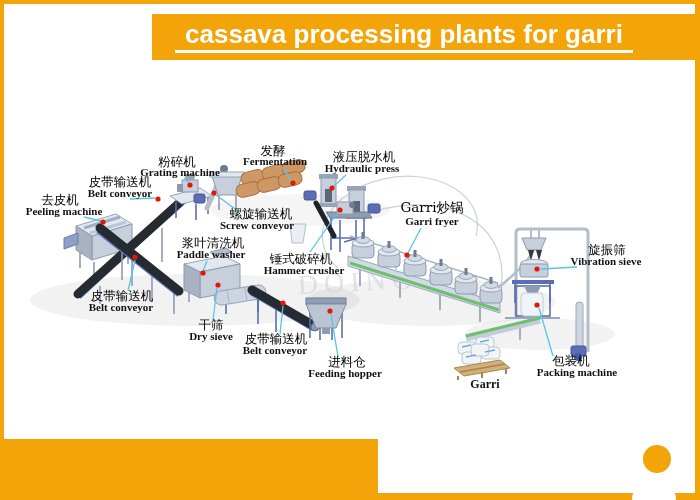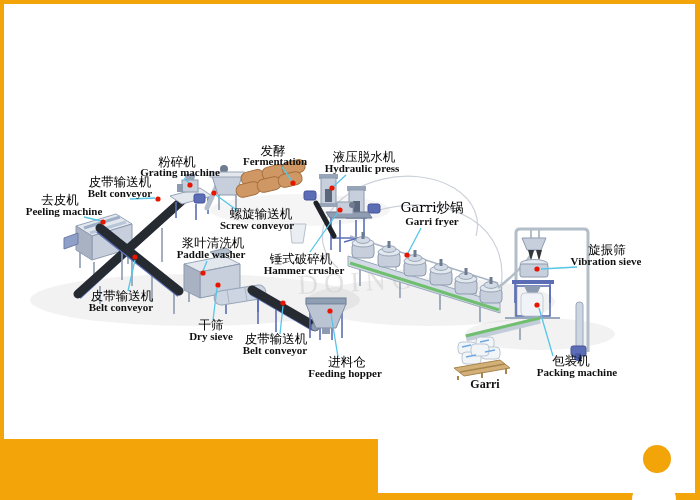--- a/index.html
+++ b/index.html
@@ -372,14 +372,17 @@
   </svg>
 
   <div class="bottom-bar"></div>
   <div class="edge top"></div>
   <div class="edge left"></div>
   <div class="edge right"></div>
   <div class="edge bottom"></div>
   <div class="notch"></div>
   <div class="corner-dot"></div>
 
+  <div class="banner">
+    <span>cassava processing plants for garri</span>
+  </div>
 
 </div>
 
 </body></html>

